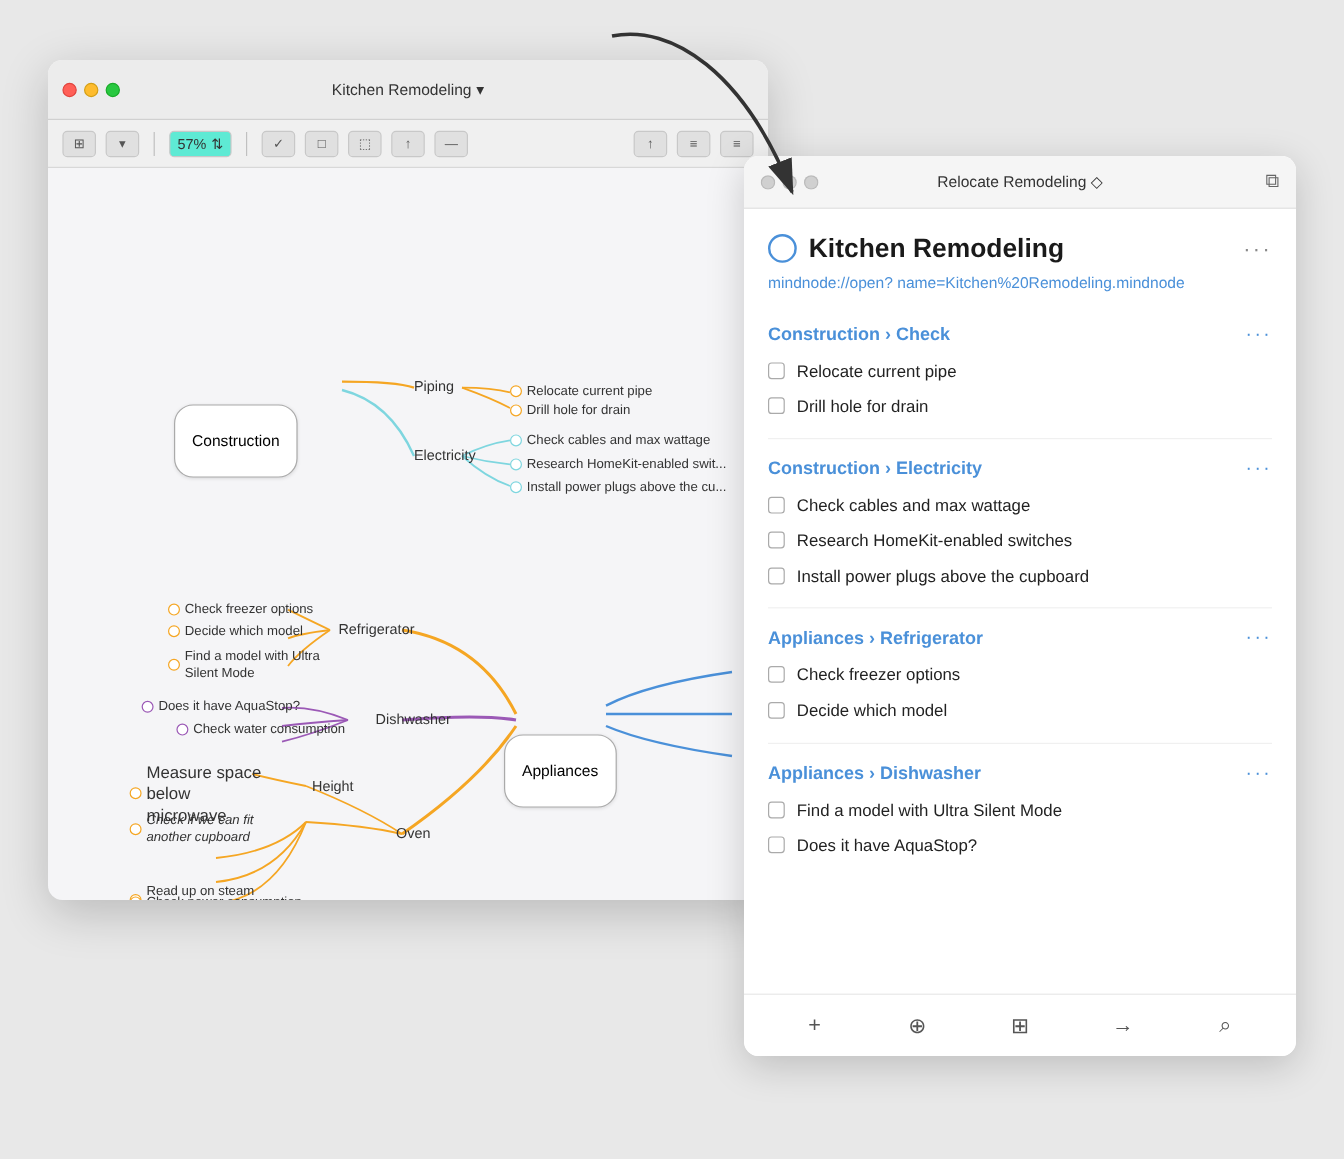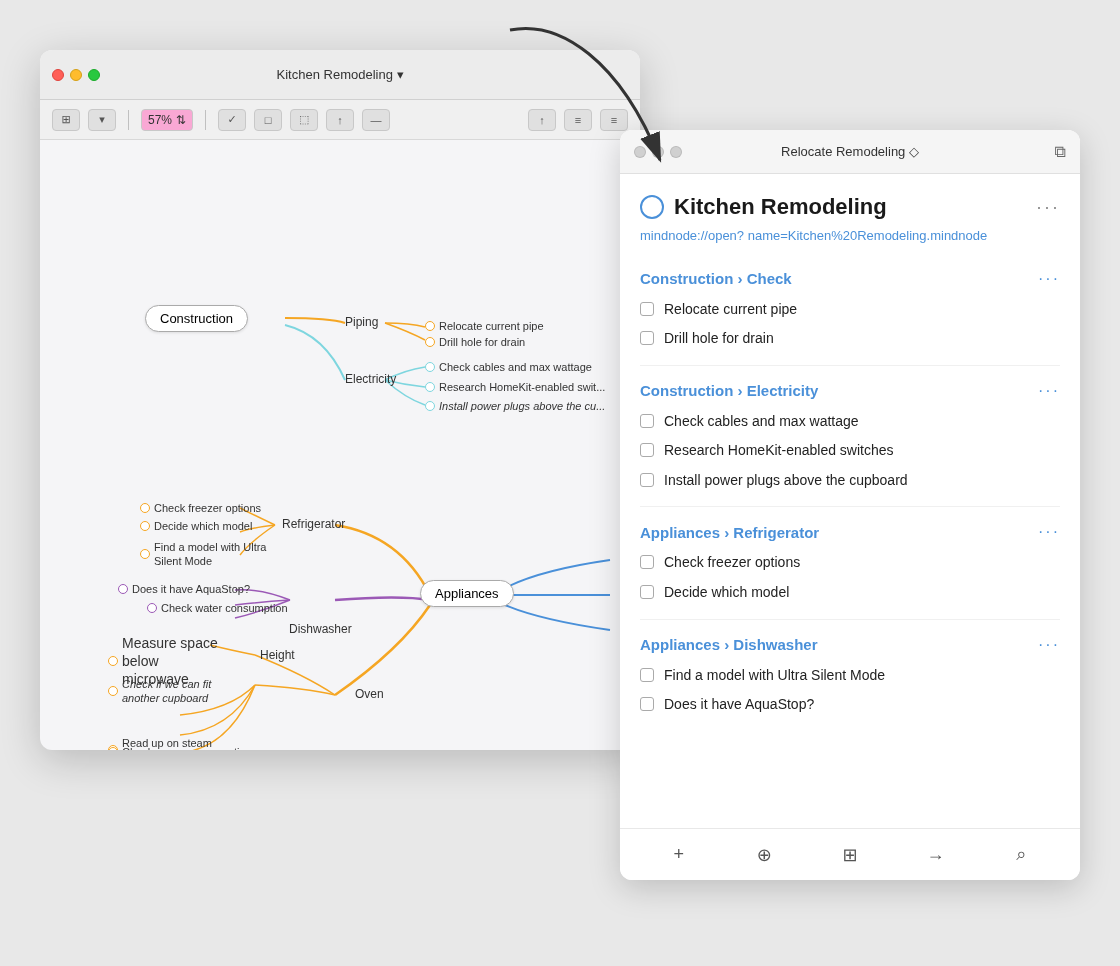--- a/index.html
+++ b/index.html
@@ -82,21 +82,21 @@
       align-items: center;
       justify-content: center;
       font-size: 11px;
       cursor: pointer;
       color: #555;
     }
 
     .zoom-control {
       display: flex;
       align-items: center;
-      background: #f9a8d4;
+      background: #5eead4;
       border: 1px solid #c8c8c8;
       border-radius: 4px;
       height: 22px;
       padding: 0 6px;
       font-size: 12px;
       color: #333;
       gap: 4px;
     }
 
     .toolbar-separator { width: 1px; height: 20px; background: #c0c0c0; margin: 0 4px; }
@@ -116,24 +116,25 @@
       width: 100%;
       height: 100%;
     }
 
     
     .mm-node {
       position: absolute;
       background: white;
       border: 1.5px solid #ccc;
       border-radius: 16px;
-      padding: 5px 14px;
+      padding: 22px 14px;
       font-size: 12px;
       white-space: nowrap;
       box-shadow: 0 1px 3px rgba(0,0,0,0.1);
+      margin-top: 32px;
     }
 
     .mm-node-construction {
       left: 105px;
       top: 165px;
       font-size: 13px;
       font-weight: 500;
       border-color: #aaa;
     }
 
@@ -434,22 +435,22 @@
       <span>Construction</span>
     </div>
 
     <div class="mm-node mm-node-appliances">
       <span>Appliances</span>
     </div>
 
     <div class="mm-label" style="left:305px; top:175px;">Piping</div>
     <div class="mm-label" style="left:305px; top:232px;">Electricity</div>
     <div class="mm-label" style="left:242px; top:377px;">Refrigerator</div>
-    <div class="mm-label" style="left:249px; top:452px;margin-top:30px;">Dishwasher</div>
-    <div class="mm-label" style="left:315px; top:547px;">Oven</div>
+    <div class="mm-label" style="left:273px; top:452px;">Dishwasher</div>
+    <div class="mm-label" style="left:290px; top:547px;">Oven</div>
     <div class="mm-label" style="left:220px; top:508px;">Height</div>
 
     <div class="mm-circle-node" style="left:385px; top:180px;">
       <div class="mm-circle" style="border-color:#f5a623;"></div>
       <span style="font-size:11px; color:#333;">Relocate current pipe</span>
     </div>
     <div class="mm-circle-node" style="left:385px; top:196px;">
       <div class="mm-circle" style="border-color:#f5a623;"></div>
       <span style="font-size:11px; color:#333;">Drill hole for drain</span>
     </div>
@@ -457,21 +458,21 @@
     <div class="mm-circle-node" style="left:385px; top:221px;">
       <div class="mm-circle" style="border-color:#7ed6df;"></div>
       <span style="font-size:11px; color:#333;">Check cables and max wattage</span>
     </div>
     <div class="mm-circle-node" style="left:385px; top:241px;">
       <div class="mm-circle" style="border-color:#7ed6df;"></div>
       <span style="font-size:11px; color:#333;">Research HomeKit-enabled swit...</span>
     </div>
     <div class="mm-circle-node" style="left:385px; top:260px;">
       <div class="mm-circle" style="border-color:#7ed6df;"></div>
-      <span style="font-size:11px; color:#333;font-style:italic;">Install power plugs above the cu...</span>
+      <span style="font-size:11px; color:#333;">Install power plugs above the cu...</span>
     </div>
 
     <div class="mm-circle-node" style="left:100px; top:362px;">
       <div class="mm-circle" style="border-color:#f5a623;"></div>
       <span style="font-size:11px; color:#333;">Check freezer options</span>
     </div>
     <div class="mm-circle-node" style="left:100px; top:380px;">
       <div class="mm-circle" style="border-color:#f5a623;"></div>
       <span style="font-size:11px; color:#333;">Decide which model</span>
     </div>

